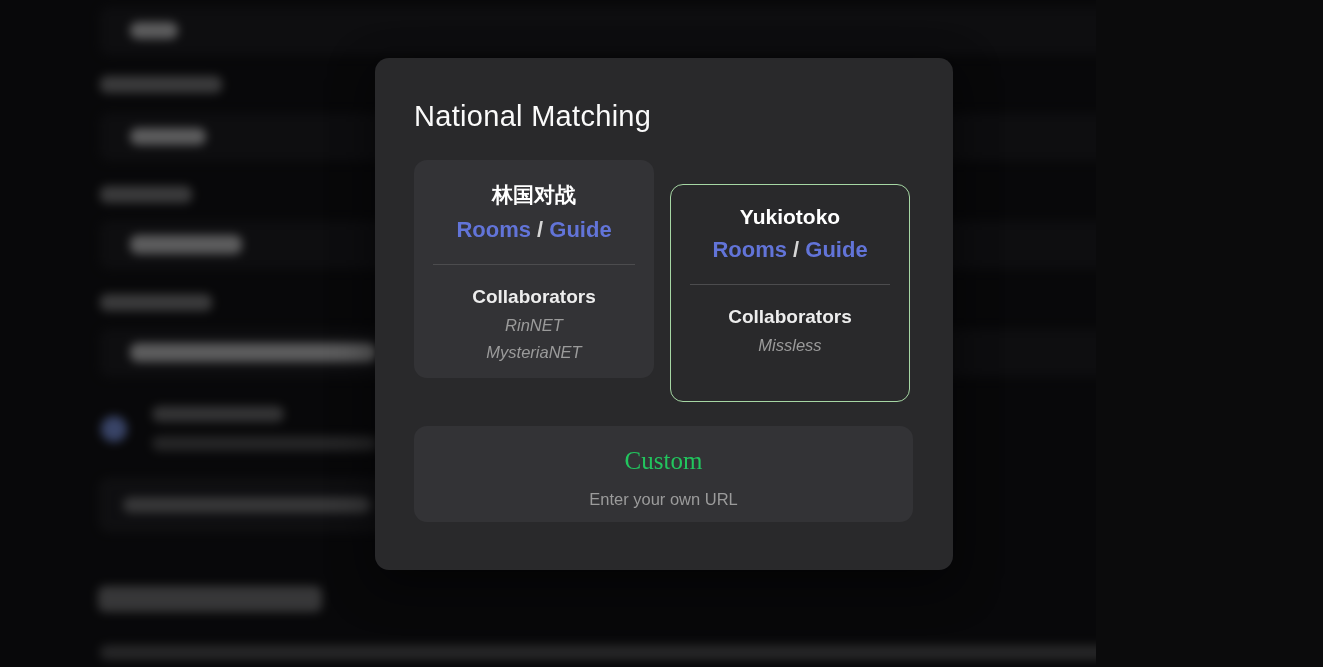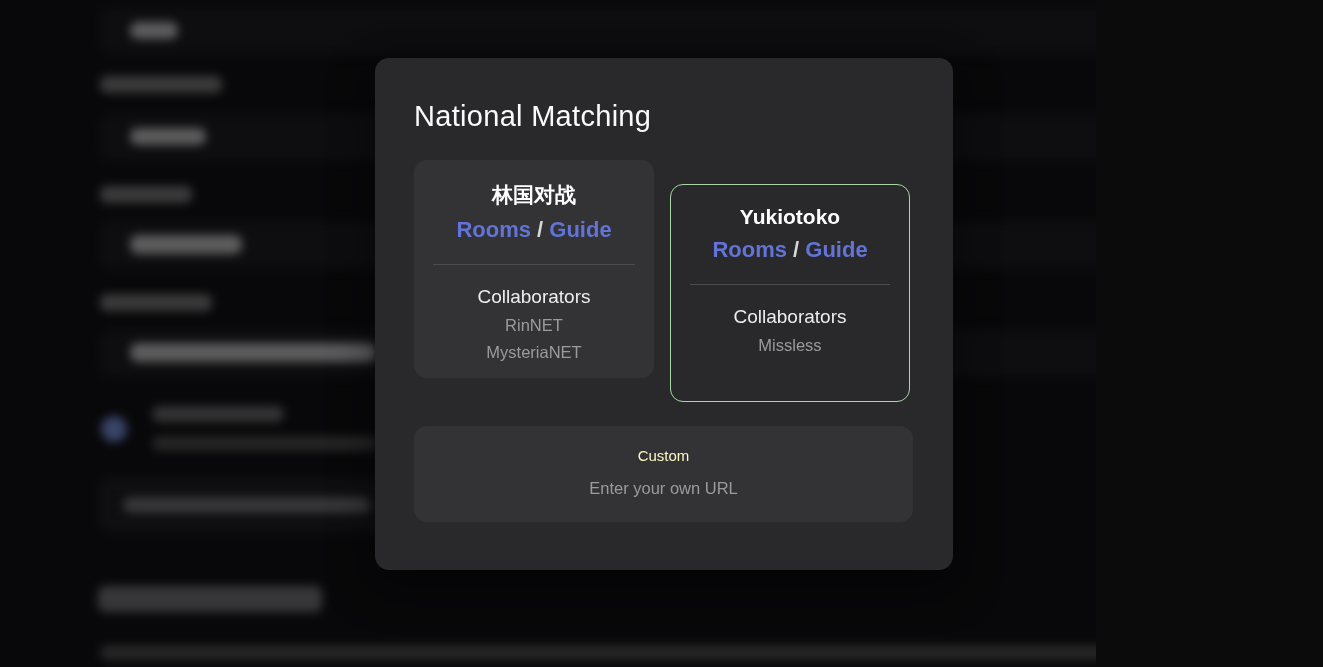--- a/index.html
+++ b/index.html
@@ -34,25 +34,25 @@
   .modal h1{margin:2px 0 0;font-size:29px;font-weight:500;color:#fafafa;letter-spacing:.3px;}
   .modal .sub{margin-top:10px;font-size:18px;color:#e2e2e2;}
   .cards{display:flex;gap:16px;margin-top:27px;}
   .card{width:240px;height:218px;box-sizing:border-box;border-radius:13px;background:#333336;
         text-align:center;padding-top:21px;cursor:pointer;}
   .card.selected{background:transparent;border:1.5px solid #a6d7a4;padding-top:20px;margin-top:24px;}
   .srv-name{font-size:21px;font-weight:600;color:#ffffff;}
   .links{margin-top:8px;font-size:22px;color:#d6d6d6;font-weight:bold;}
   .links a{color:#6274d8;text-decoration:none;cursor:pointer;}
   .divider{margin:21px 19px 0;border:none;border-top:1px solid #4c4c4e;}
-  .collab-h{margin-top:21px;font-size:19px;color:#ededed;}
-  .collab-i{margin-top:8px;font-size:16.5px;color:#9b9b9b;}
+  .collab-h{margin-top:21px;font-size:19px;color:#ededed;font-weight:bold;}
+  .collab-i{margin-top:8px;font-size:16.5px;color:#9b9b9b;font-style:italic;}
   .custom-card{margin-top:24px;width:499px;height:96px;box-sizing:border-box;border-radius:13px;
                background:#333336;text-align:center;padding-top:21px;cursor:pointer;}
-  .custom-t{font-size:15px;color:#fef9c3;}
+  .custom-t{font-size:25px;color:#22c55e;font-family:Liberation Serif, serif;}
   .custom-s{margin-top:15px;font-size:16.5px;color:#9b9b9b;}
 </style>
 </head>
 <body>
 
 <div id="app">
 
   <div class="page">
     <div class="gutter"></div>
 

